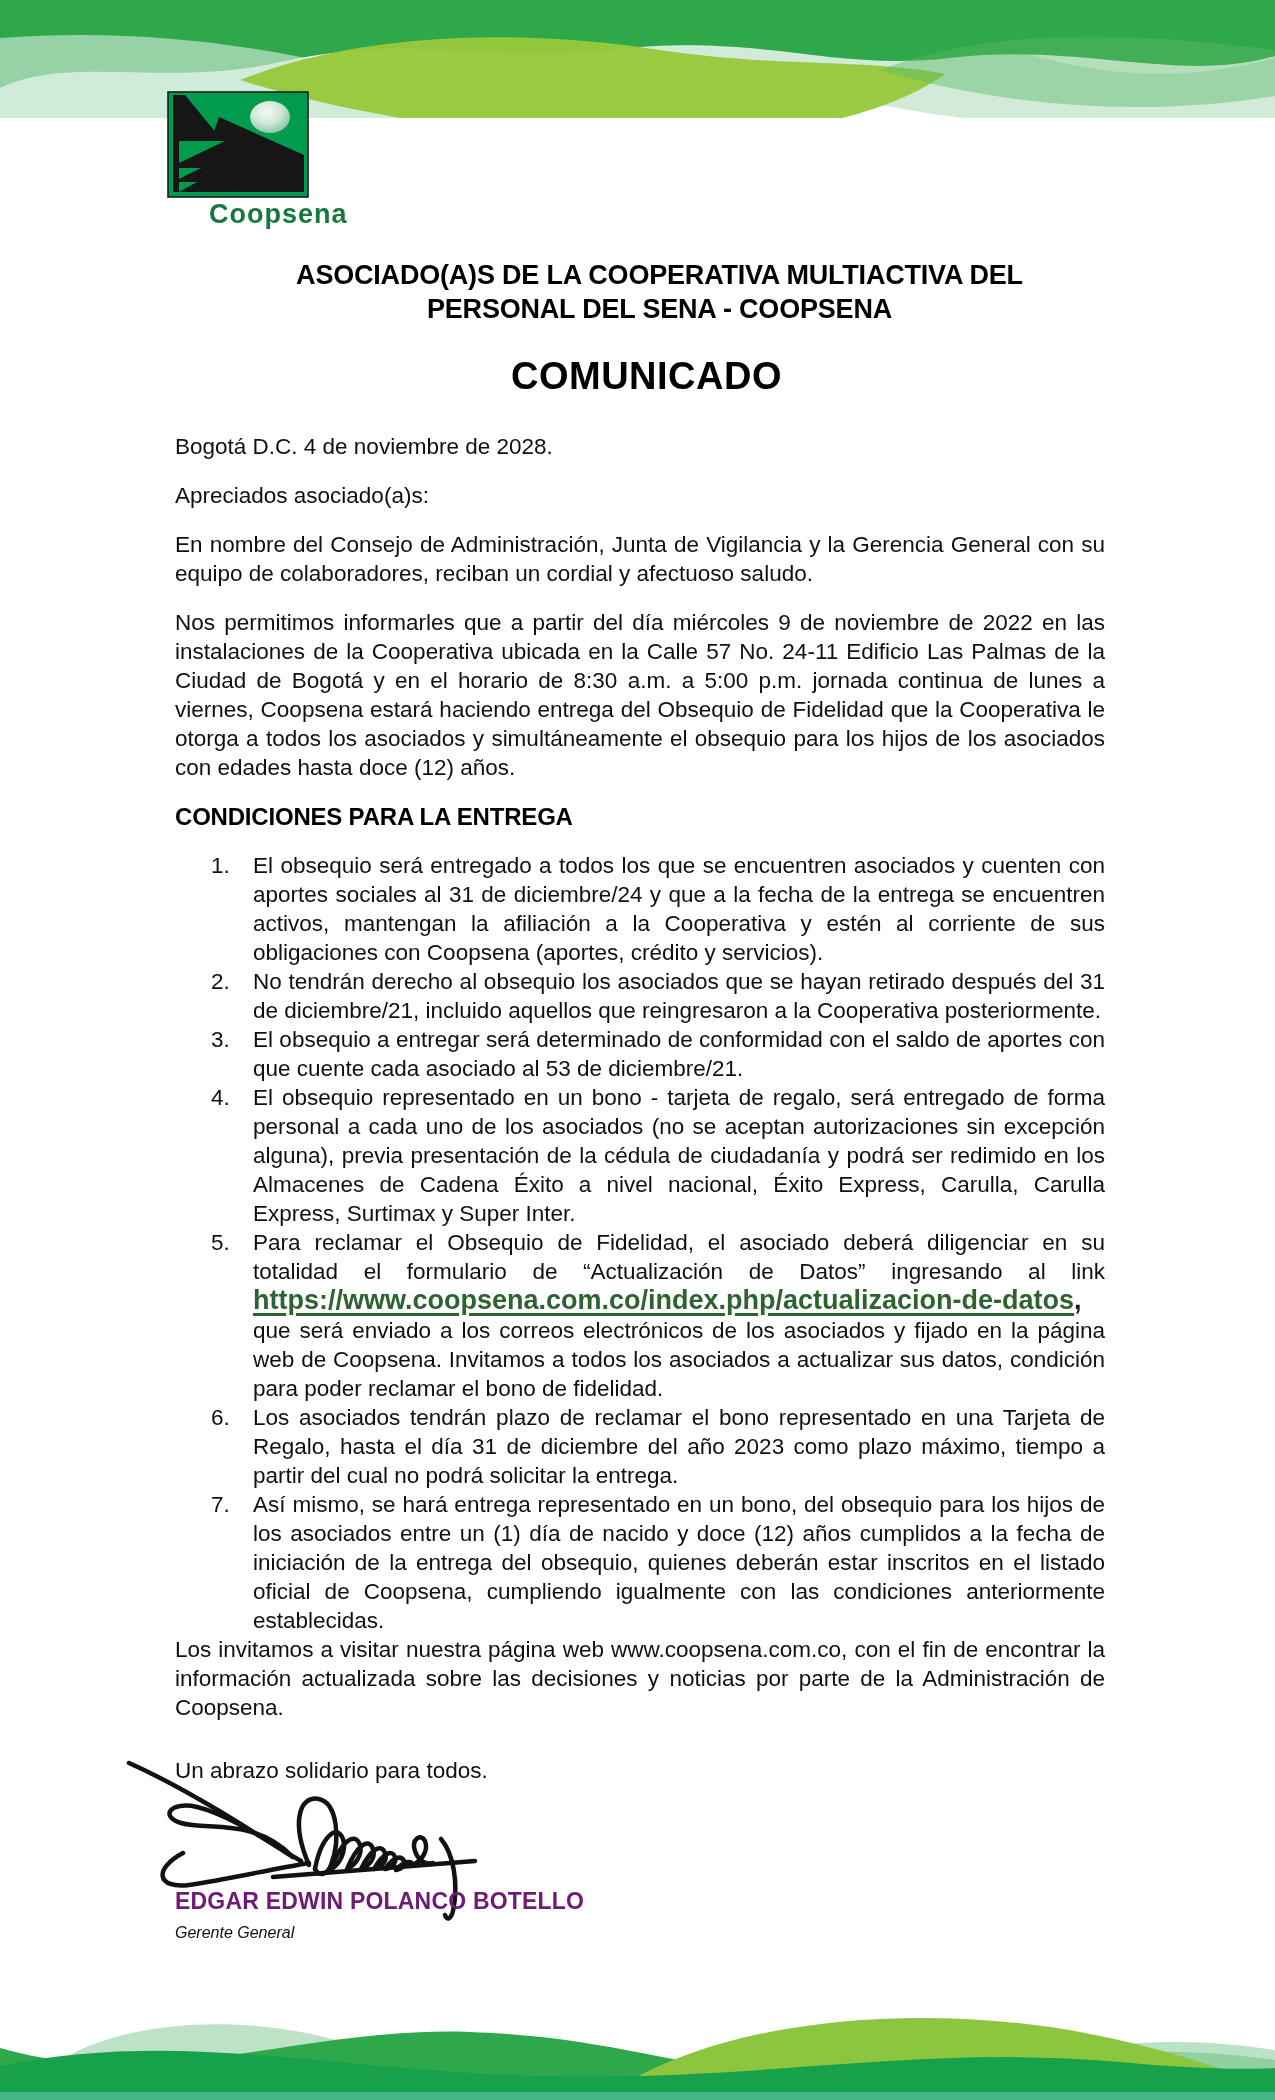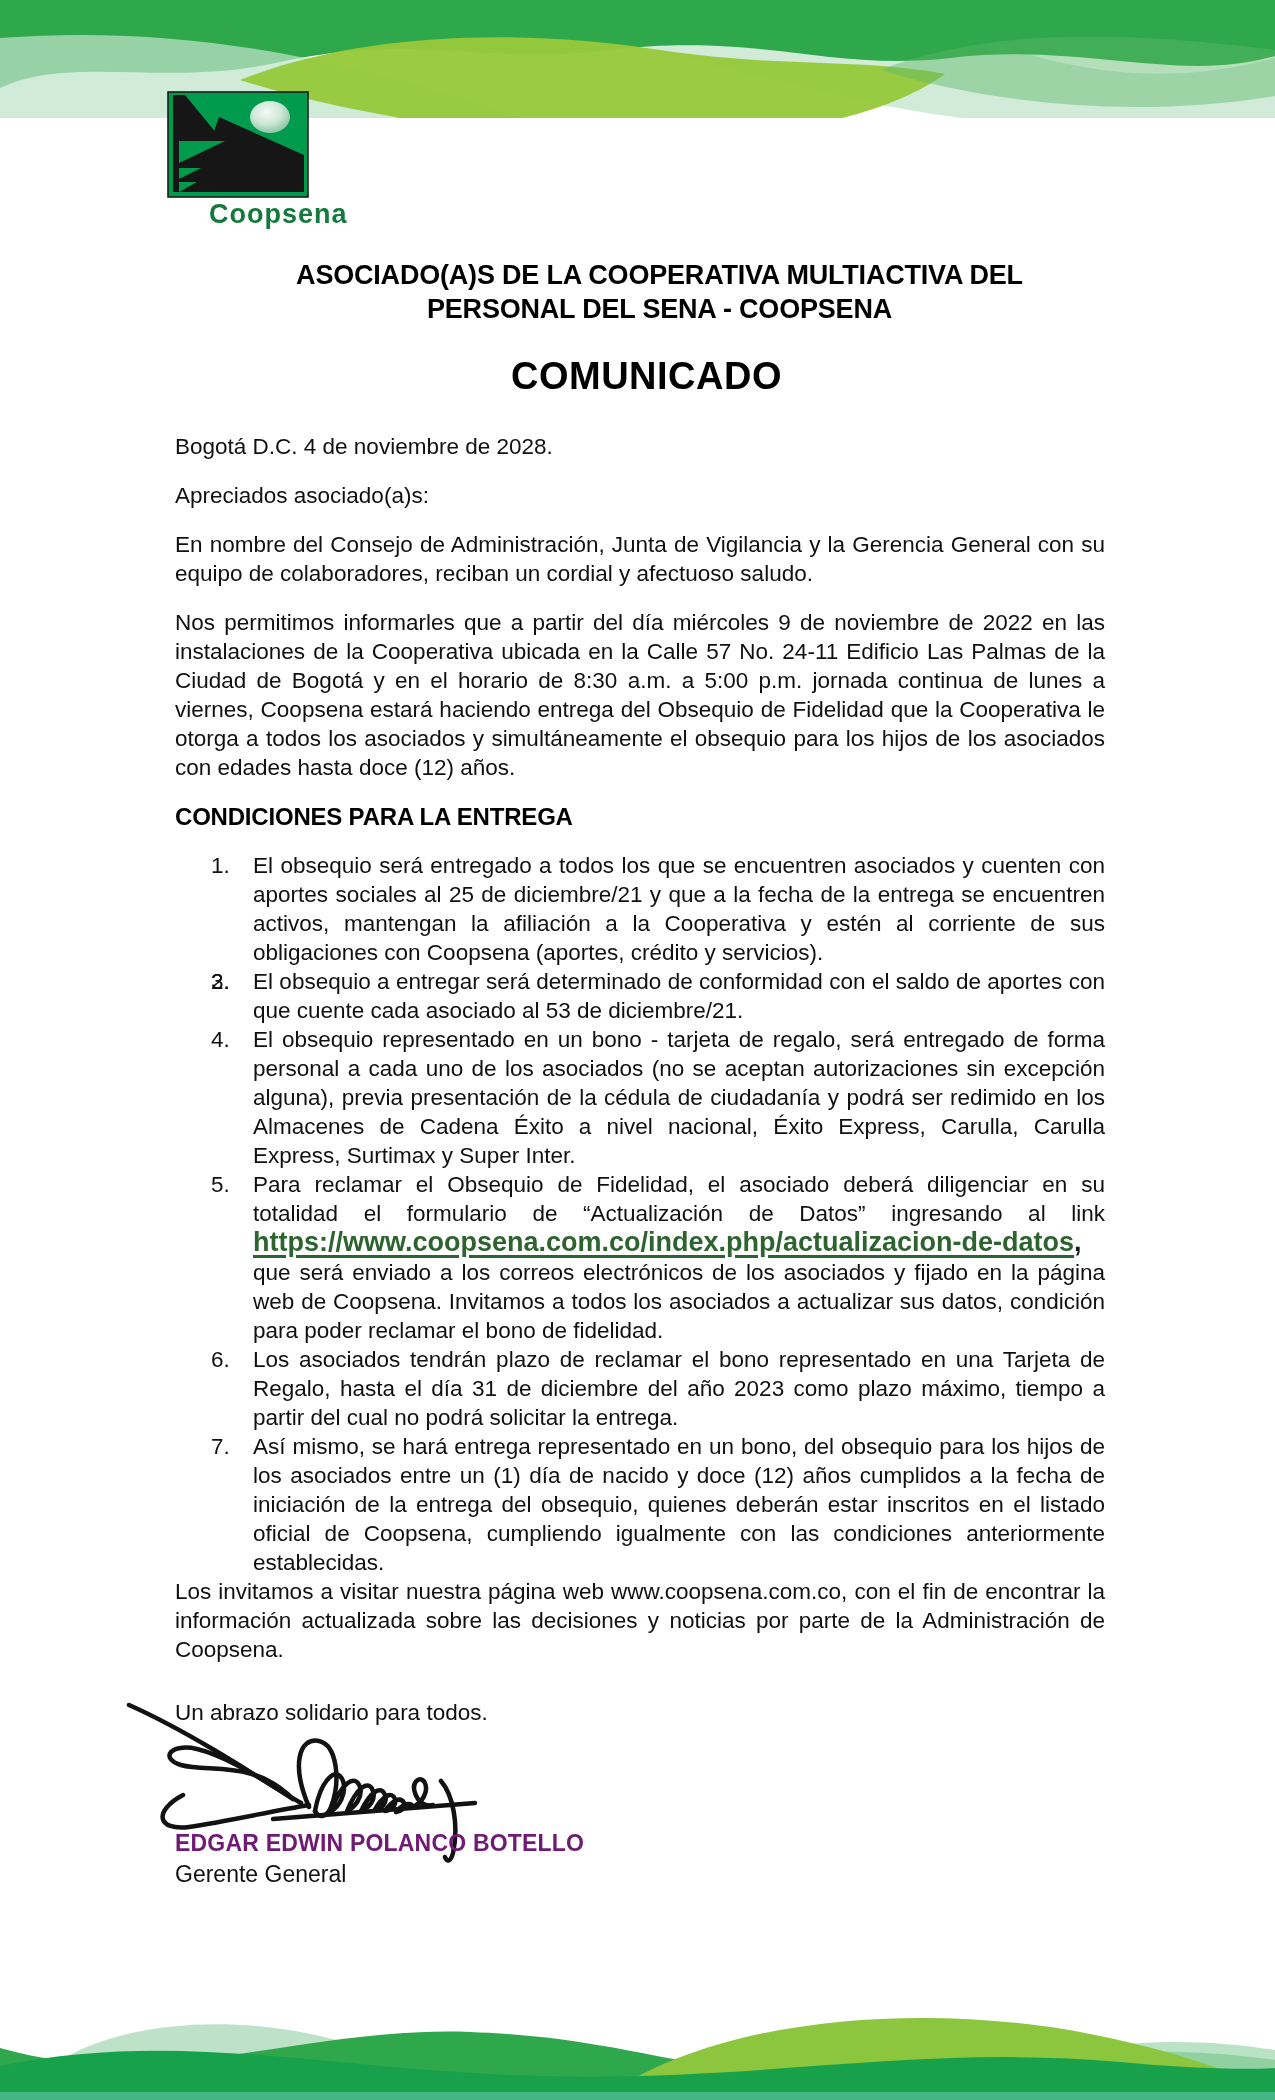--- a/index.html
+++ b/index.html
@@ -54,21 +54,21 @@
   }
   .link-suffix { font-size:27px; font-weight:700; color:#1a1a1a; }
 
   .farewell { margin-top:34px; margin-bottom:0; }
   .signature-block { position:relative; height:160px; margin-top:4px; }
   .signature-scribble { position:absolute; left:-52px; top:-52px; width:360px; height:180px; }
   .signature-name {
     position:absolute; left:0; top:82px;
     font-size:23px; font-weight:700; letter-spacing:0.2px; color:#701a75;
   }
-  .signature-role { position:absolute; left:0; top:113px; font-size:23px; color:#101010; }
+  .signature-role { position:absolute; left:0; top:113px; font-size:16px; color:#101010;font-style:italic; }
 </style>
 </head>
 <body>
 
 <div class="page">
 
   <svg class="wave-top" viewBox="0 0 1275 118" preserveAspectRatio="none" aria-hidden="true">
     <path d="M620,40 C760,8 900,16 1020,52 C1120,82 1200,78 1275,58 L1275,118 C1120,134 980,128 860,100 C760,78 680,58 620,40 Z" fill="#CDE9D4" opacity="0.9"></path>
     <path d="M0,0 H1275 V56 C1180,84 1080,42 950,58 C830,72 760,32 610,50 C480,66 420,32 280,62 C170,88 70,54 0,88 Z" fill="#2FA74B"></path>
     <path d="M0,38 C160,26 300,50 450,94 C505,110 545,126 565,138 C420,156 180,150 0,160 Z" fill="#BEE3C8" opacity="0.72"></path>
@@ -106,24 +106,25 @@
     <p class="no-justify">Bogotá D.C. 4 de noviembre de 2028.</p>
     <p class="no-justify">Apreciados asociado(a)s:</p>
     <p>En nombre del Consejo de Administración, Junta de Vigilancia y la Gerencia General con su equipo de colaboradores, reciban un cordial y afectuoso saludo.</p>
     <p>Nos permitimos informarles que a partir del día miércoles 9 de noviembre de 2022 en las instalaciones de la Cooperativa ubicada en la Calle 57 No. 24-11 Edificio Las Palmas de la Ciudad de Bogotá y en el horario de 8:30 a.m. a 5:00 p.m. jornada continua de lunes a viernes, Coopsena estará haciendo entrega del Obsequio de Fidelidad que la Cooperativa le otorga a todos los asociados y simultáneamente el obsequio para los hijos de los asociados con edades hasta doce (12) años.</p>
 
     <div class="conditions-heading">CONDICIONES PARA LA ENTREGA</div>
 
     <div class="conditions-list">
       <div class="cond-item">
         <span class="cond-num">1.</span>
-        <span>El obsequio será entregado a todos los que se encuentren asociados y cuenten con aportes sociales al 25 de diciembre/21 y que a la fecha de la entrega se encuentren activos, mantengan la afiliación a la Cooperativa y estén al corriente de sus obligaciones con Coopsena (aportes, crédito y servicios).</span>
+        <span>El obsequio será entregado a todos los que se encuentren asociados y cuenten con aportes sociales al 31 de diciembre/24 y que a la fecha de la entrega se encuentren activos, mantengan la afiliación a la Cooperativa y estén al corriente de sus obligaciones con Coopsena (aportes, crédito y servicios).</span>
       </div>
       <div class="cond-item">
         <span class="cond-num">2.</span>
+        <span>No tendrán derecho al obsequio los asociados que se hayan retirado después del 31 de diciembre/21, incluido aquellos que reingresaron a la Cooperativa posteriormente.</span>
       </div>
       <div class="cond-item">
         <span class="cond-num">3.</span>
         <span>El obsequio a entregar será determinado de conformidad con el saldo de aportes con que cuente cada asociado al 53 de diciembre/21.</span>
       </div>
       <div class="cond-item">
         <span class="cond-num">4.</span>
         <span>El obsequio representado en un bono - tarjeta de regalo, será entregado de forma personal a cada uno de los asociados (no se aceptan autorizaciones sin excepción alguna), previa presentación de la cédula de ciudadanía y podrá ser redimido en los Almacenes de Cadena Éxito a nivel nacional, Éxito Express, Carulla, Carulla Express, Surtimax y Super Inter.</span>
       </div>
       <div class="cond-item">

